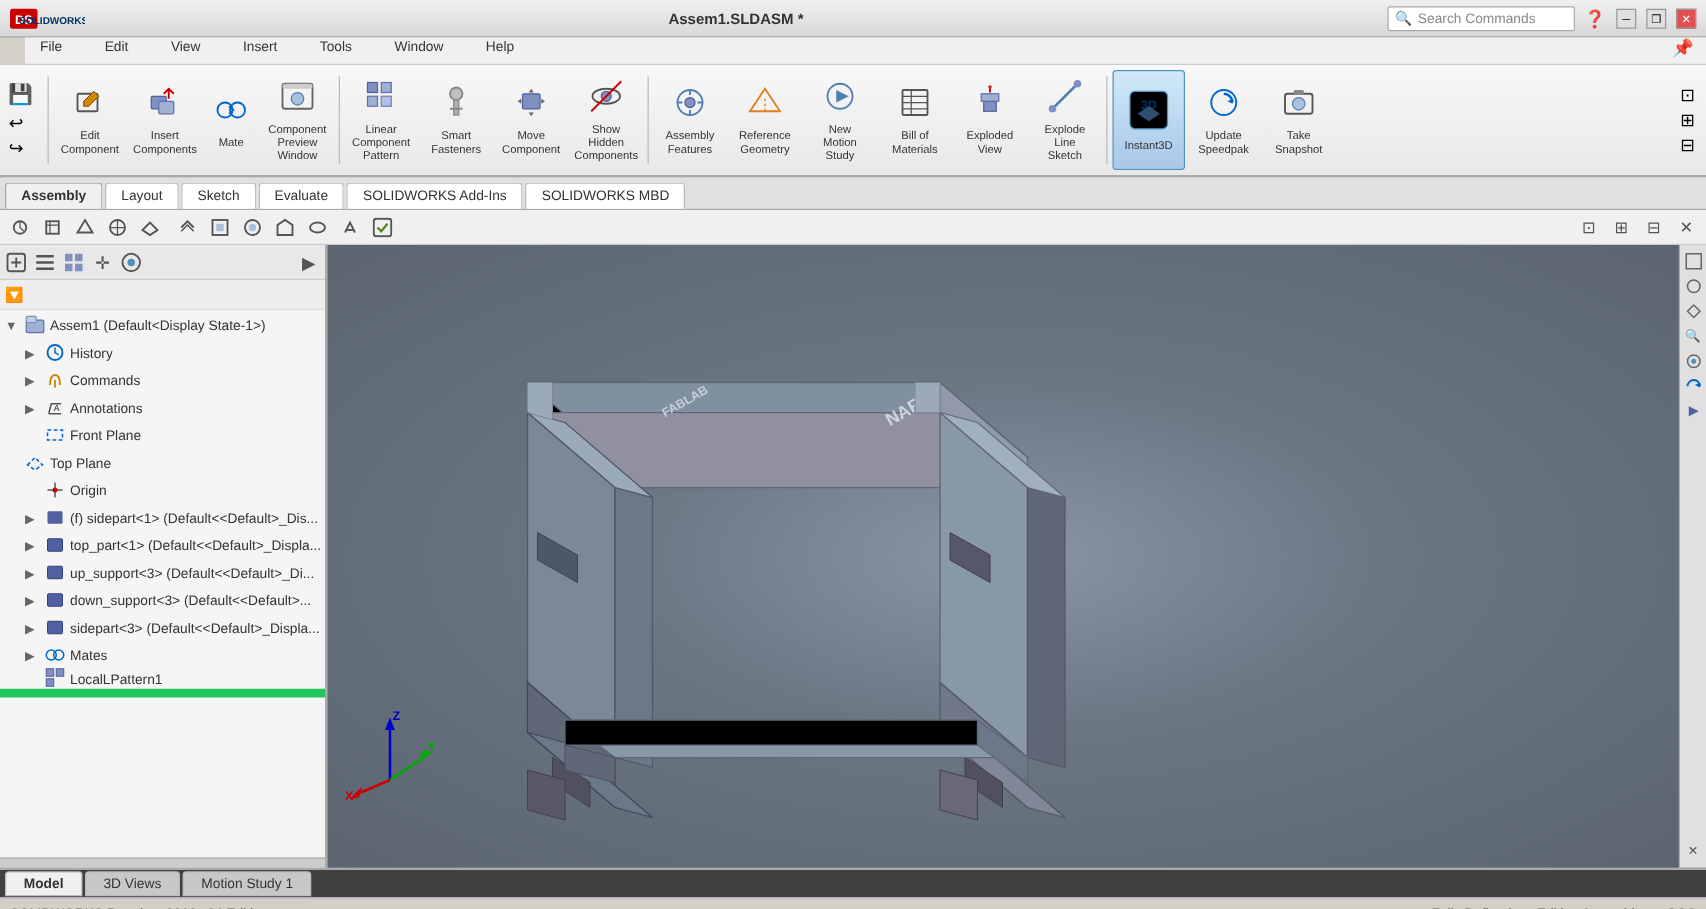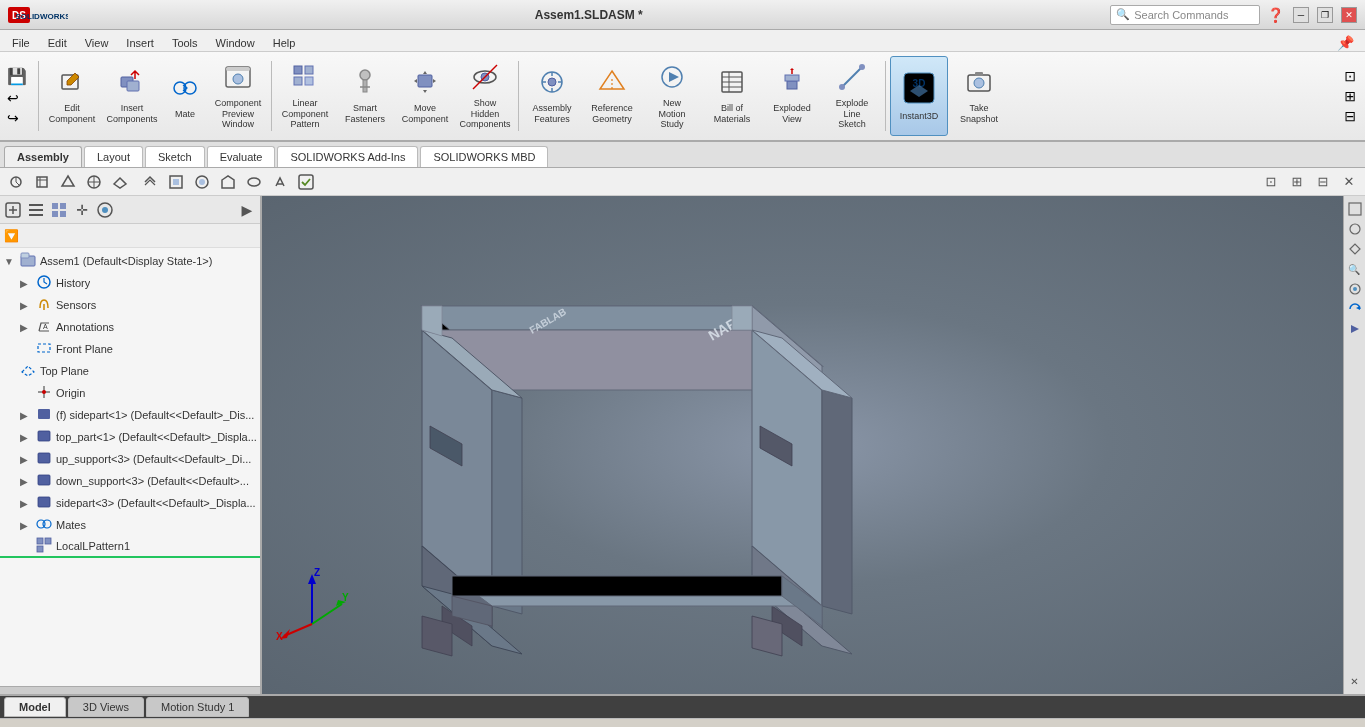--- a/index.html
+++ b/index.html
@@ -17,24 +17,25 @@
     }
     #title-bar-left { display: flex; align-items: center; gap: 8px; }
     #title-bar-right { display: flex; align-items: center; gap: 4px; }
     .title-btn { width: 16px; height: 16px; border: 1px solid #999; background: #e0e0e0; cursor: pointer; display: flex; align-items: center; justify-content: center; font-size: 9px; }
 
     
     #menu-bar {
       height: 22px;
       background: #f0f0f0;
       display: flex;
-      align-items: flex-end;
+      align-items: flex-start;
       padding: 0 4px;
       border-bottom: 1px solid #ccc;
-      gap: 2px;
+      gap: 18px;
+      margin-left: 20px;
     }
     .menu-item {
       padding: 2px 8px;
       cursor: pointer;
       font-size: 11px;
       color: #333;
       border-radius: 2px;
     }
 
     
@@ -469,20 +470,30 @@
     <div class="tb-icon">
       <svg width="34" height="34" viewBox="0 0 34 34">
         <rect x="2" y="2" width="30" height="30" rx="4" fill="linear-gradient(180deg,#d8f0ff,#a0c8e8)" stroke="#5090c0" stroke-width="1"></rect>
         <text x="17" y="16" text-anchor="middle" font-size="10" font-weight="bold" fill="#003366">3D</text>
         <path d="M8 20 L17 14 L26 20 L17 26 Z" fill="#4070a0" opacity="0.7"></path>
       </svg>
     </div>
     <div class="tb-label">Instant3D</div>
   </div>
 
+  <div class="toolbar-btn">
+    <div class="tb-icon">
+      <svg width="30" height="30" viewBox="0 0 30 30">
+          <circle cx="15" cy="15" r="10" fill="none" stroke="#0066cc" stroke-width="1.5"></circle>
+          <path d="M15 8 A7 7 0 0 1 22 15" stroke="#0066cc" stroke-width="2" fill="none"></path>
+          <path d="M22 12 L22 16 L18 14z" fill="#0066cc"></path>
+        </svg>
+    </div>
+    <div class="tb-label">Update<br>Speedpak</div>
+  </div>
 
   <div class="toolbar-btn">
     <div class="tb-icon">
       <svg width="30" height="30" viewBox="0 0 30 30">
           <rect x="4" y="8" width="22" height="16" rx="2" fill="none" stroke="#555" stroke-width="1.5"></rect>
           <circle cx="15" cy="16" r="5" fill="#aac0e0" stroke="#5080b0" stroke-width="1"></circle>
           <rect x="11" y="5" width="8" height="4" rx="1" fill="#888"></rect>
         </svg>
     </div>
     <div class="tb-label">Take<br>Snapshot</div>
@@ -648,21 +659,21 @@
         <div class="tree-text">History</div>
       </div>
 
       <div class="tree-item" style="padding-left:20px;">
         <div class="tree-arrow">▶</div>
         <div class="tree-icon">
           <svg width="16" height="16" viewBox="0 0 16 16">
               <path d="M8 14 L8 8 M4 12 Q4 4 8 4 Q12 4 12 12" fill="none" stroke="#cc8800" stroke-width="1.5"></path>
             </svg>
         </div>
-        <div class="tree-text">Sensors</div>
+        <div class="tree-text">Commands</div>
       </div>
 
       <div class="tree-item" style="padding-left:20px;">
         <div class="tree-arrow">▶</div>
         <div class="tree-icon">
           <svg width="16" height="16" viewBox="0 0 16 16">
               <path d="M3 13 L5 5 L13 5 M3 13 L13 13" fill="none" stroke="#555" stroke-width="1.2"></path>
               <text x="7" y="11" font-size="7" fill="#333">A</text>
             </svg>
         </div>
@@ -756,21 +767,21 @@
         <div class="tree-arrow">▶</div>
         <div class="tree-icon">
           <svg width="16" height="16" viewBox="0 0 16 16">
               <circle cx="5" cy="8" r="4" fill="none" stroke="#0066cc" stroke-width="1.2"></circle>
               <circle cx="11" cy="8" r="4" fill="none" stroke="#0066cc" stroke-width="1.2"></circle>
             </svg>
         </div>
         <div class="tree-text">Mates</div>
       </div>
 
-      <div class="tree-item" style="padding-left:20px;border-bottom:2px solid #22c55e;">
+      <div class="tree-item" style="padding-left:20px;border-bottom:7px solid #22c55e;">
         <div class="tree-arrow" style="width:16px;"></div>
         <div class="tree-icon">
           <svg width="16" height="16" viewBox="0 0 16 16">
               <rect x="1" y="1" width="6" height="6" fill="#8090c0" stroke="#5060a0" stroke-width="0.8"></rect>
               <rect x="9" y="1" width="6" height="6" fill="#8090c0" stroke="#5060a0" stroke-width="0.8"></rect>
               <rect x="1" y="9" width="6" height="6" fill="#8090c0" stroke="#5060a0" stroke-width="0.8"></rect>
             </svg>
         </div>
         <div class="tree-text">LocalLPattern1</div>
       </div>

